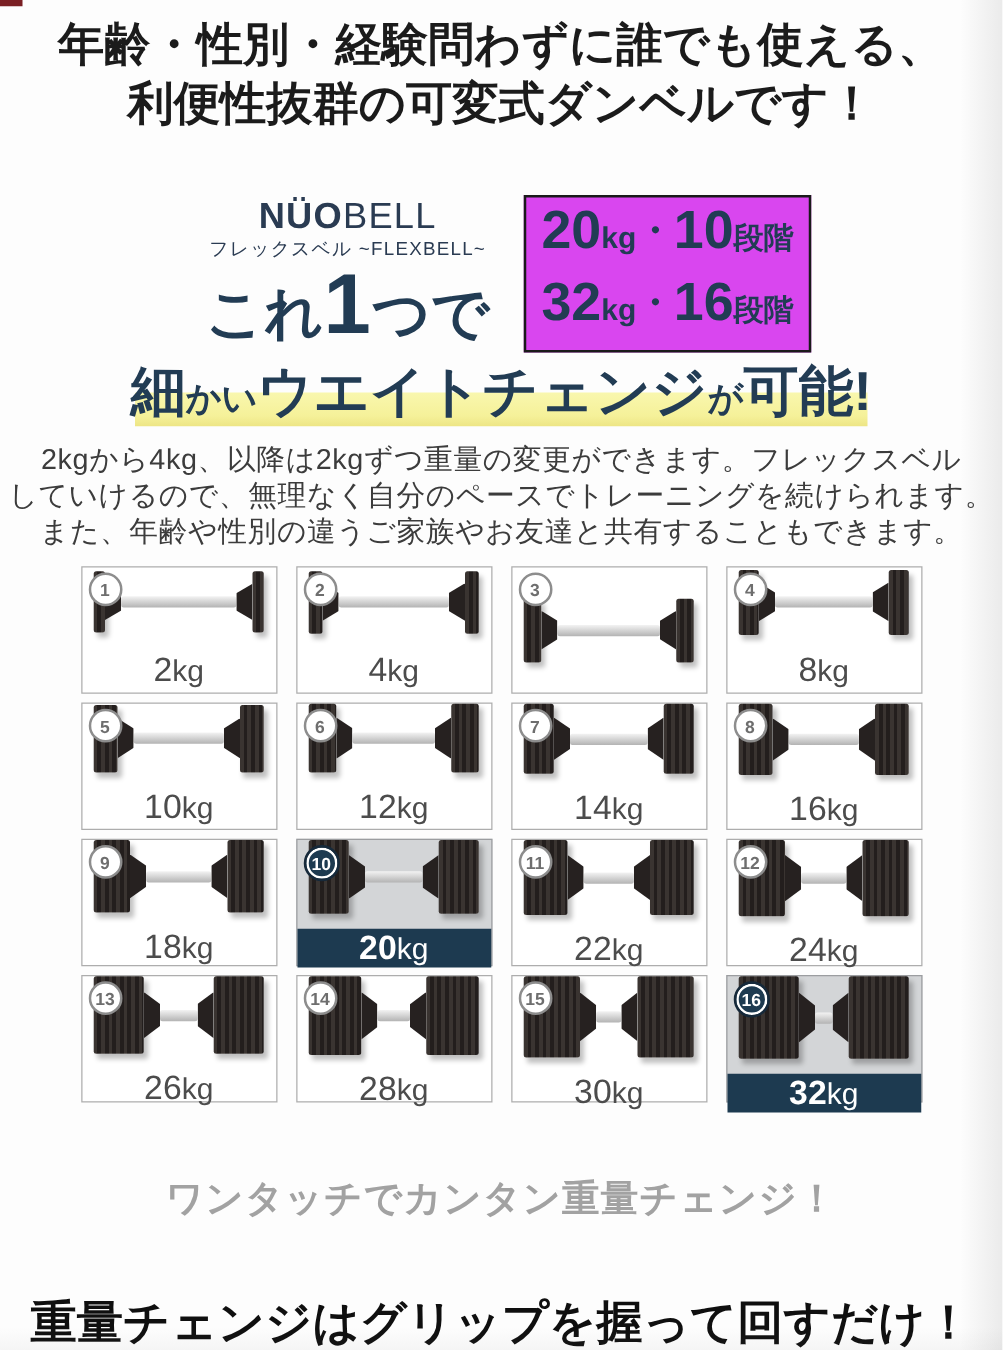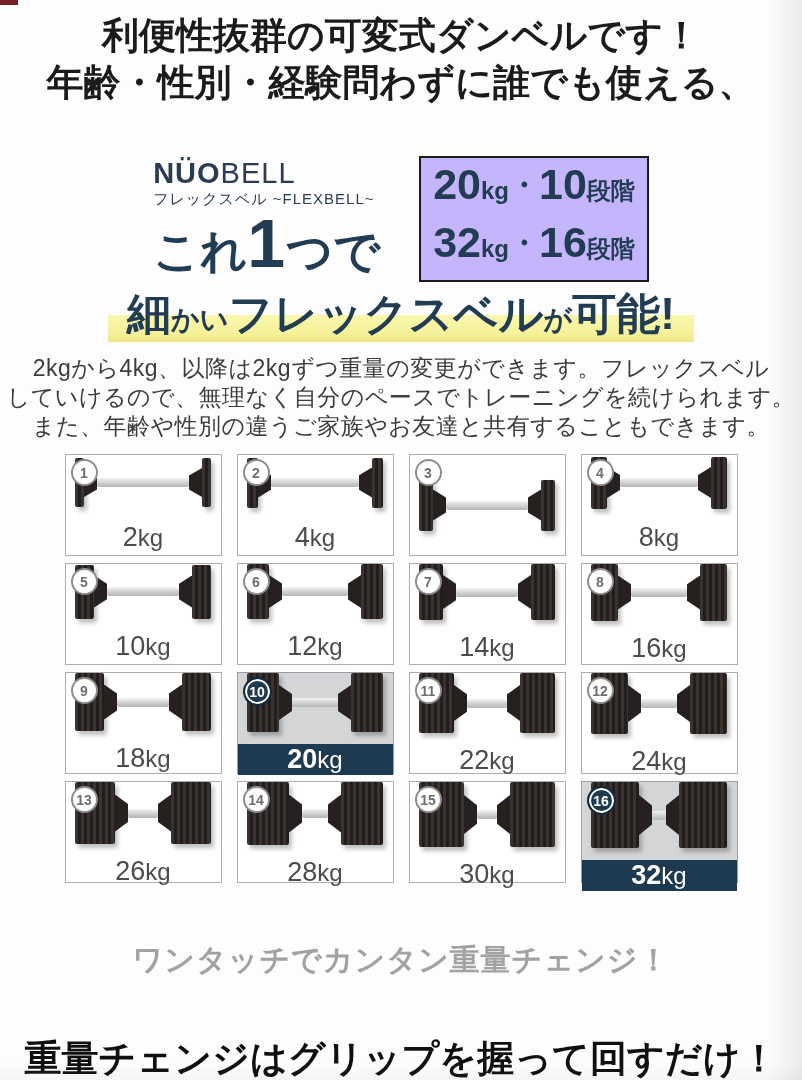--- a/index.html
+++ b/index.html
@@ -15,28 +15,28 @@
     background:linear-gradient(90deg,rgba(0,0,0,0),rgba(110,110,110,0.13));}
   .bottom-shade{position:absolute;left:0;right:0;bottom:0;height:18px;pointer-events:none;
     background:linear-gradient(180deg,rgba(0,0,0,0),rgba(120,120,120,0.06));}
 
   
   .headline{margin-top:12px;text-align:center;color:#1b1b1b;font-weight:600;
     font-size:37px;line-height:47px;letter-spacing:0px;}
 
   
   .brand-row{display:flex;justify-content:center;align-items:flex-start;gap:16px;margin-top:50px;}
-  .brand-left{min-width:250px;padding-top:2px;}
+  .brand-left{text-align:center;min-width:250px;padding-top:2px;}
   .logo{color:#2a3b52;font-size:29px;letter-spacing:1px;line-height:30px;}
   .logo .b{font-weight:800;}
   .logo .l{font-weight:400;}
   .brand-sub{color:#2a3b52;font-size:15px;letter-spacing:1px;margin-top:2px;font-weight:500;}
   .tagline{color:#223c54;font-weight:800;font-size:46px;line-height:64px;margin-top:2px;white-space:nowrap;}
   .tagline .num{font-size:68px;letter-spacing:1px;}
-  .spec-box{border:2px solid #1a1a1a;background:#c4b5fd;padding:2px 12px 4px 12px;}
+  .spec-box{border:2px solid #1a1a1a;background:#d946ef;padding:2px 12px 4px 12px;}
   .spec-row{color:#223c54;font-weight:800;white-space:nowrap;line-height:49px;}
   .spec-row .big{font-size:43px;}
   .spec-row .small{font-size:24px;font-weight:700;}
   .spec-row .sep{font-size:30px;vertical-align:4px;}
 
   
   .highlight-line{position:relative;text-align:center;margin-top:2px;white-space:nowrap;}
   .highlight-band{position:absolute;left:50%;transform:translateX(-50%);bottom:2px;
     width:586px;height:27px;z-index:0;
     background:linear-gradient(180deg,#f9f7ae 0%,#f5f199 70%,#ede585 100%);}
@@ -81,39 +81,39 @@
   .bottom-claim{margin-top:53px;text-align:center;color:#0f0f0f;font-size:37px;
     line-height:50px;font-weight:600;}
 </style>
 </head>
 <body>
 
 <div class="page">
   <div class="red-sliver"></div>
 
   <div class="headline">
+    <div>年齢・性別・経験問わずに誰でも使える、</div>
     <div>利便性抜群の可変式ダンベルです！</div>
-    <div>年齢・性別・経験問わずに誰でも使える、</div>
   </div>
 
   <div class="brand-row">
     <div class="brand-left">
       <div class="logo"><span class="b">NÜO</span><span class="l">BELL</span></div>
       <div class="brand-sub">フレックスベル ~FLEXBELL~</div>
       <div class="tagline"><span>これ</span><span class="num">1</span><span>つで</span></div>
     </div>
     <div class="spec-box">
       <div class="spec-row"><span class="big">20</span><span class="small">kg</span><span class="sep">・</span><span class="big">10</span><span class="small">段階</span></div>
       <div class="spec-row"><span class="big">32</span><span class="small">kg</span><span class="sep">・</span><span class="big">16</span><span class="small">段階</span></div>
     </div>
   </div>
 
   <div class="highlight-line">
     <div class="highlight-band"></div>
-    <span class="highlight-text"><span class="lg">細</span><span class="sm">かい</span><span class="lg">フレックスベル</span><span class="sm">が</span><span class="lg">可能</span><span class="lg">!</span></span>
+    <span class="highlight-text"><span class="lg">細</span><span class="sm">かい</span><span class="lg">ウエイトチェンジ</span><span class="sm">が</span><span class="lg">可能</span><span class="lg">!</span></span>
   </div>
 
   <div class="desc">
     <div>2kgから4kg、以降は2kgずつ重量の変更ができます。フレックスベル</div>
     <div>していけるので、無理なく自分のペースでトレーニングを続けられます。</div>
     <div>また、年齢や性別の違うご家族やお友達と共有することもできます。</div>
   </div>
 
   <div class="weight-grid" id="weight-grid">
       <div class="cell">

